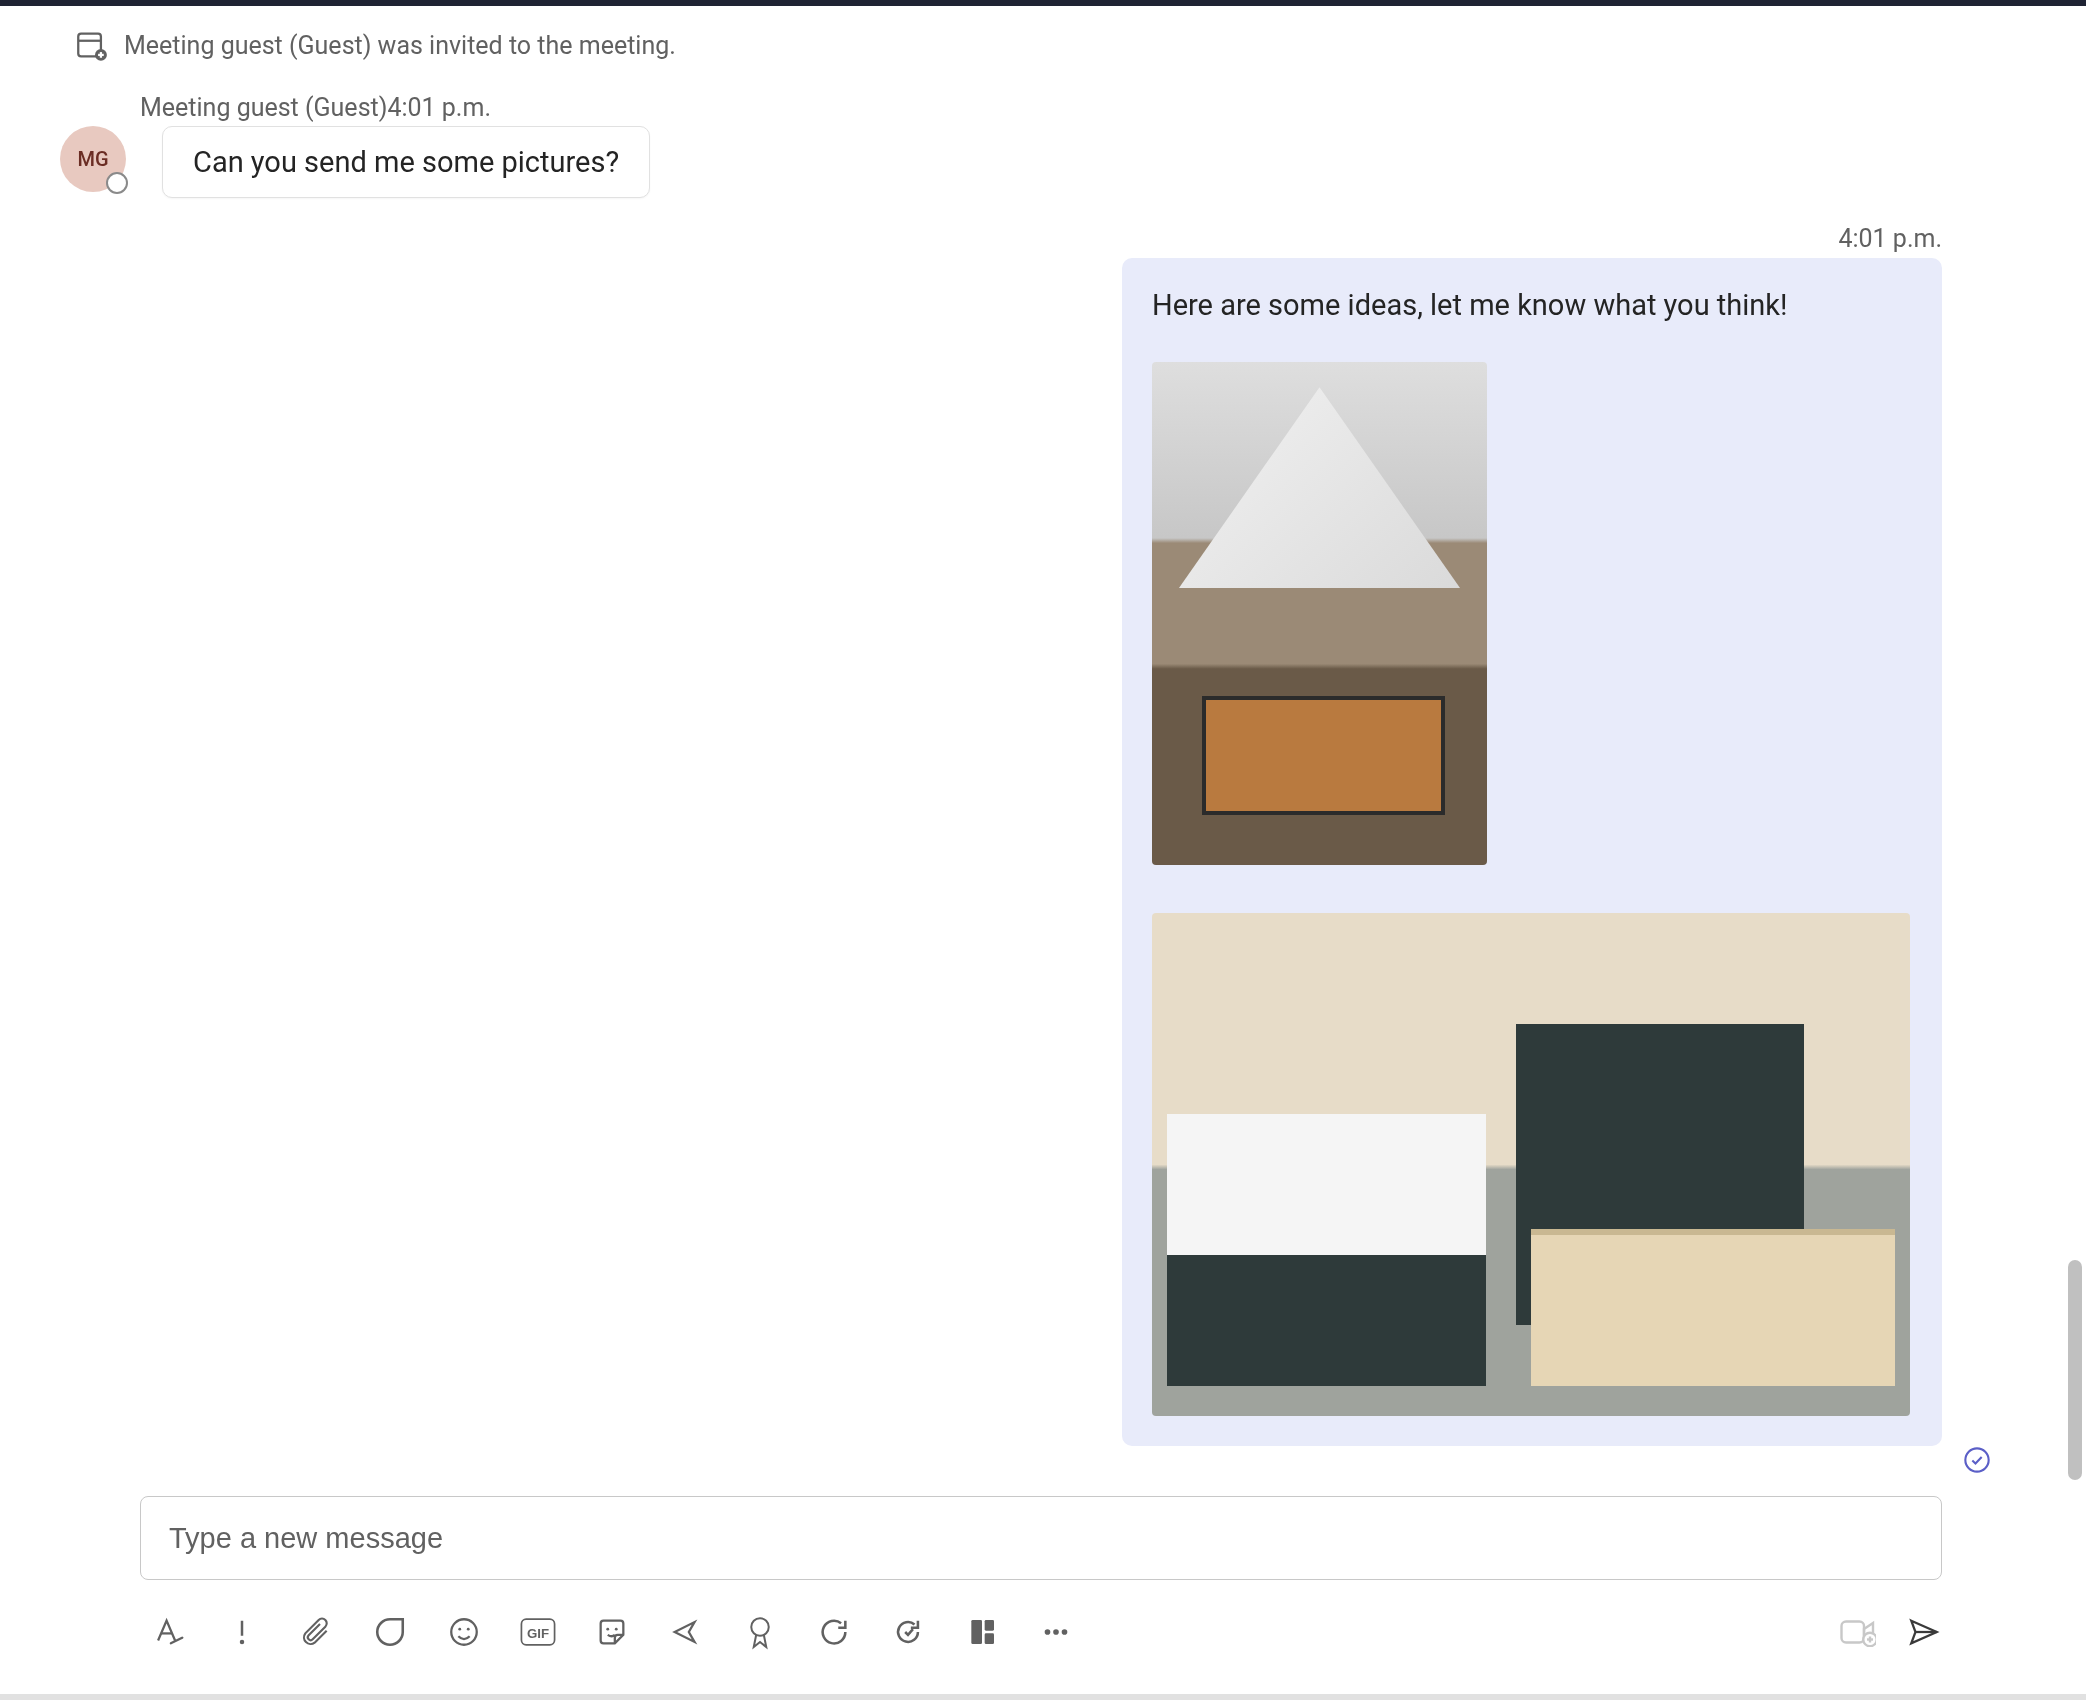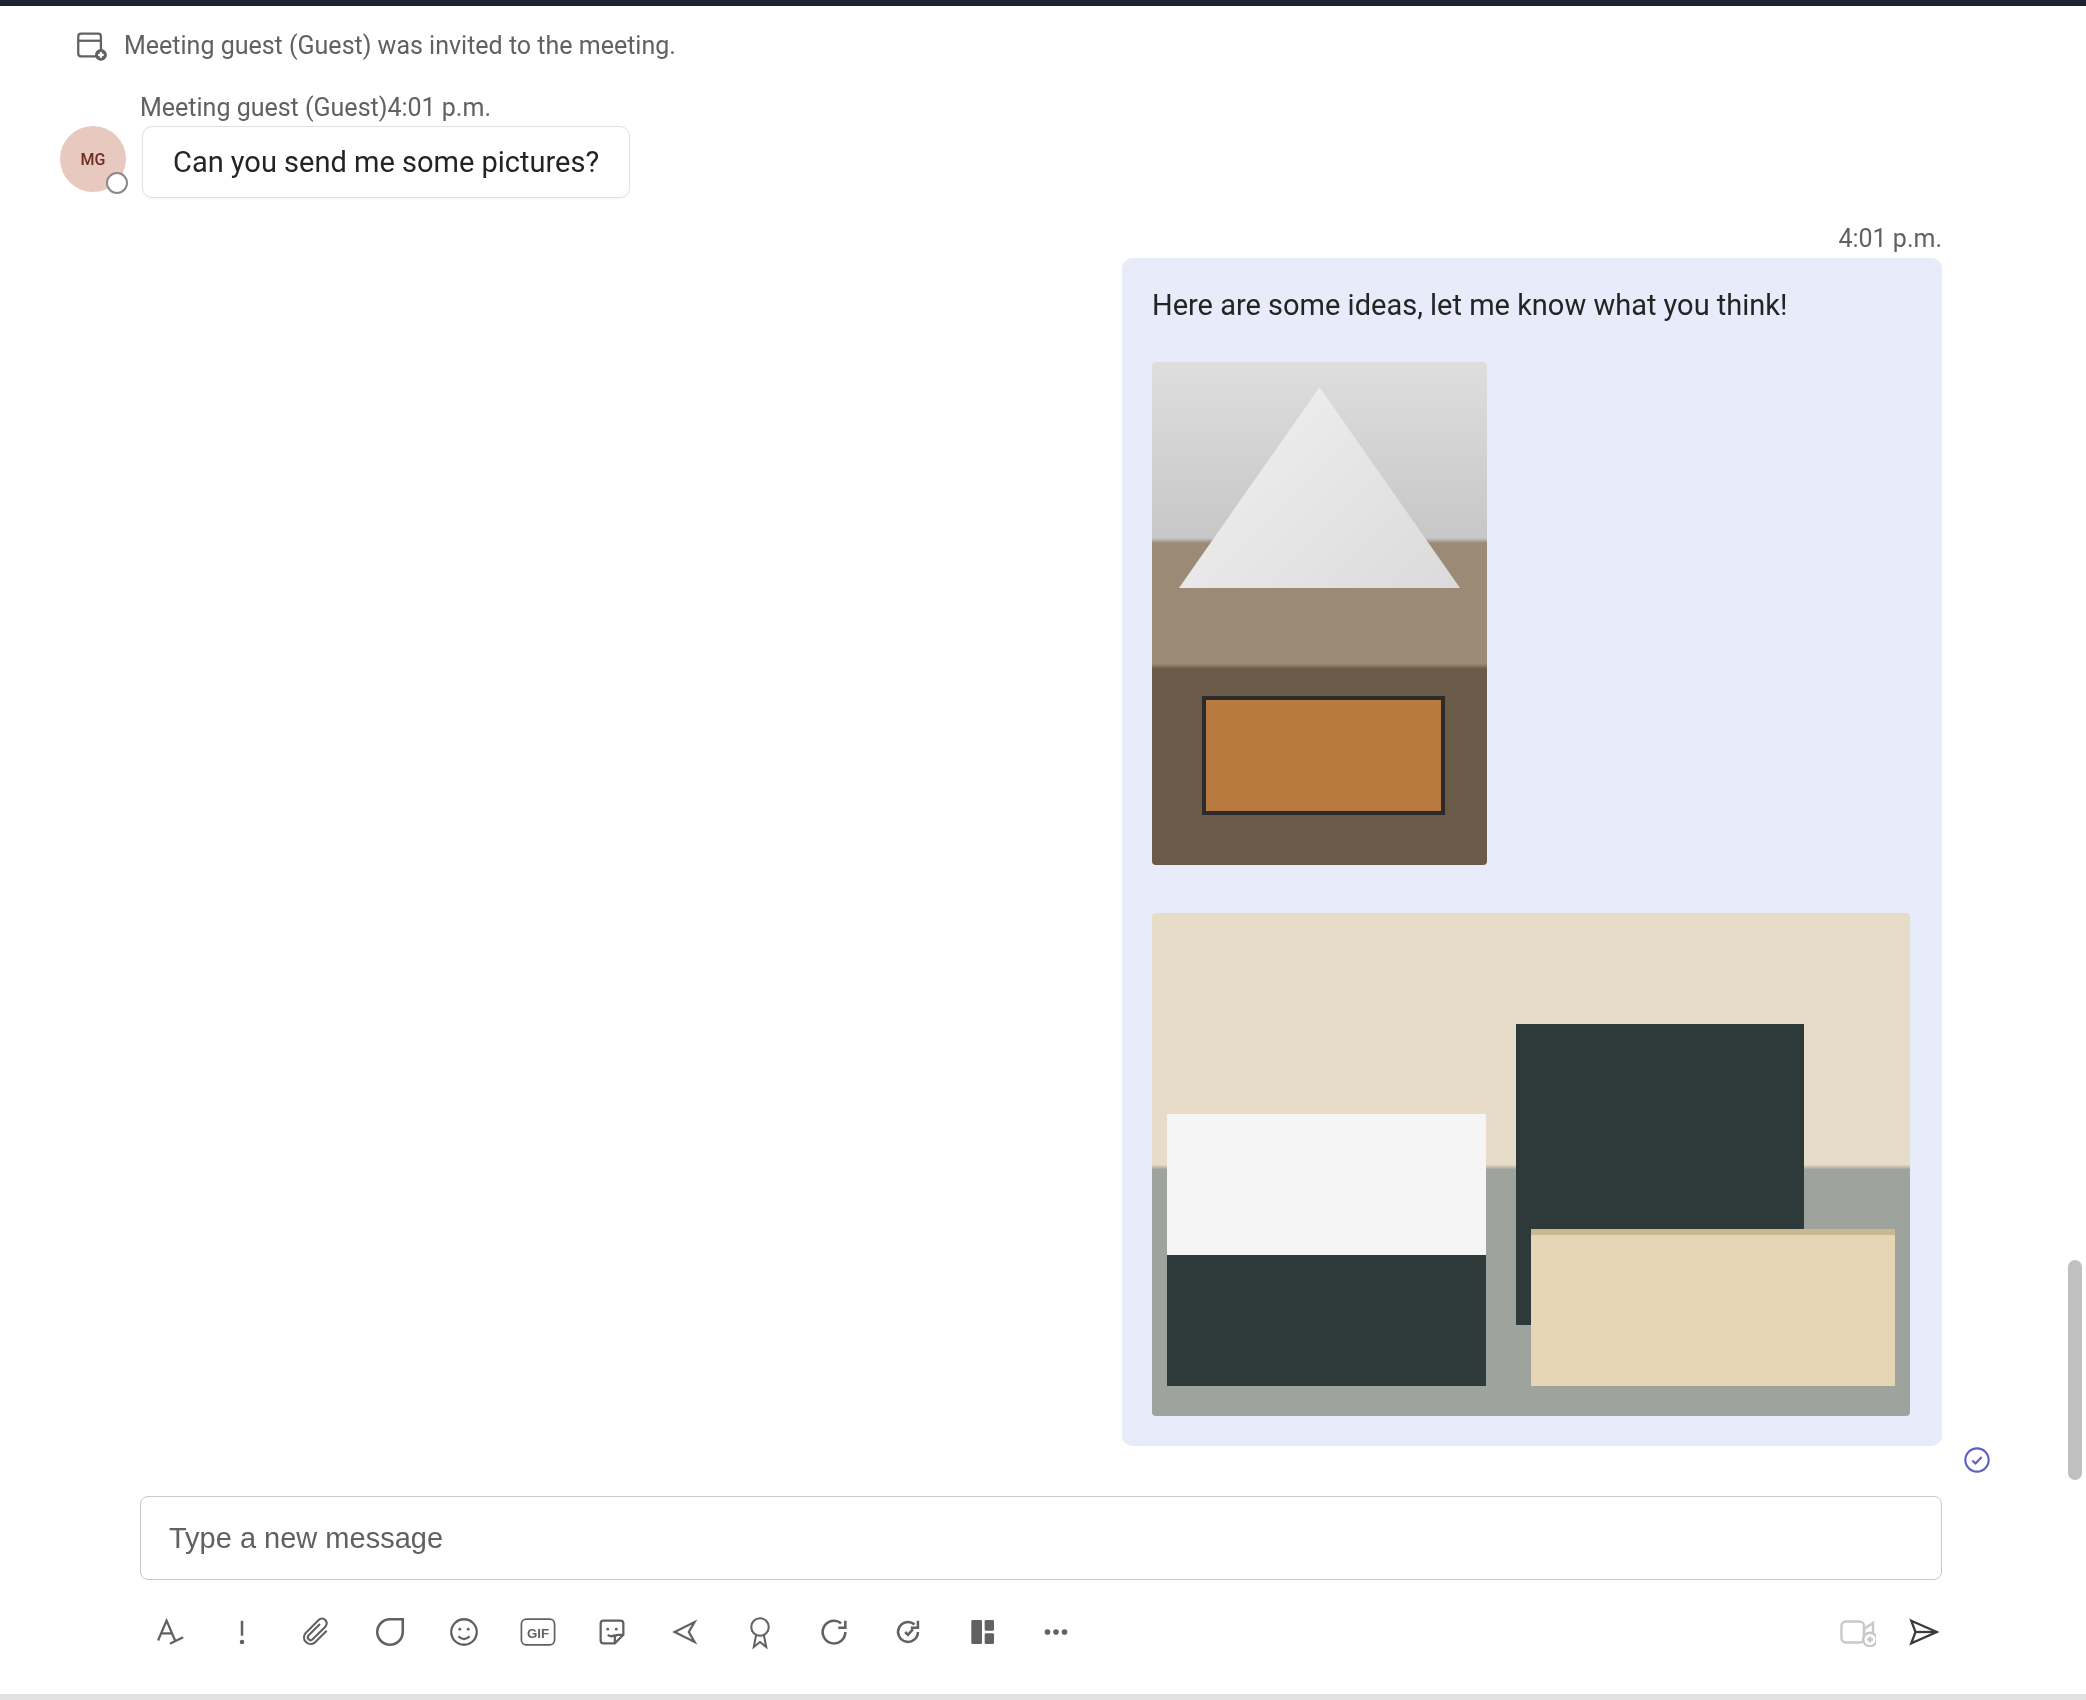--- a/index.html
+++ b/index.html
@@ -4,23 +4,23 @@
 <style>
   * { box-sizing: border-box; }
   html, body { margin:0; padding:0; width:2086px; height:1700px; font-family:-apple-system,BlinkMacSystemFont,"Segoe UI",Roboto,Helvetica,Arial,sans-serif; background:#ffffff; color:#242424; overflow:hidden;}
   .topband { position:absolute; top:0; left:0; right:0; height:6px; background:#1f2333; }
   .chat-area { position:absolute; top:6px; left:0; right:0; bottom:120px; overflow:hidden; }
   .scroll-thumb { position:absolute; right:4px; width:14px; background:#c0c0c0; border-radius:7px; }
   .sys-row { position:absolute; left:74px; top:22px; display:flex; align-items:center; gap:16px; color:#616161; font-size:25px; }
   .sys-icon svg { display:block; }
   .meta-row { position:absolute; left:140px; top:87px; display:flex; align-items:baseline; color:#616161; font-size:25px; }
   .incoming-row { position:absolute; left:60px; top:120px; display:flex; align-items:flex-start; gap:16px; }
-  .avatar { width:66px; height:66px; border-radius:50%; background:#e8c9c0; display:flex; align-items:center; justify-content:center; font-size:16px; color:#6b2d24; font-weight:500; position:relative;}
+  .avatar { width:66px; height:66px; border-radius:50%; background:#e8c9c0; display:flex; align-items:center; justify-content:center; font-size:20px; color:#6b2d24; font-weight:500; position:relative;}
   .presence { position:absolute; right:-2px; bottom:-2px; width:22px; height:22px; border-radius:50%; background:#ffffff; border:2.5px solid #8a8a8a;}
-  .bubble-in { background:#ffffff; border:1px solid #e1e1e1; border-radius:10px; padding:18px 30px; font-size:29px; color:#242424; box-shadow:0 1px 2px rgba(0,0,0,0.04);}
+  .bubble-in { background:#ffffff; border:1px solid #e1e1e1; border-radius:10px; padding:18px 30px; font-size:29px; color:#242424; box-shadow:0 1px 2px rgba(0,0,0,0.04);margin-left:20px;}
   .out-time { position:absolute; right:144px; top:218px; color:#616161; font-size:25px; }
   .bubble-out { position:absolute; right:144px; top:252px; width:820px; background:#e8ebfa; border-radius:10px; padding:30px; }
   .out-text { font-size:29px; color:#242424; margin-bottom:40px; }
   .img-holder { background:#b0b0b0; border-radius:4px; overflow:hidden; display:flex; align-items:center; justify-content:center; }
   .img1 { width:335px; height:503px; margin-bottom:48px; }
   .img2 { width:758px; height:503px; }
   .seen { position:absolute; right:95px; top:1440px; }
   .seen svg { display:block; }
   .composer { position:absolute; left:140px; right:144px; bottom:120px; height:84px; border:1px solid #c8c8c8; border-radius:8px; display:flex; align-items:center; padding:12px 26px; background:#fff;}
   .composer input { border:none; outline:none; width:100%; font-size:29px; color:#242424; background:transparent;}

